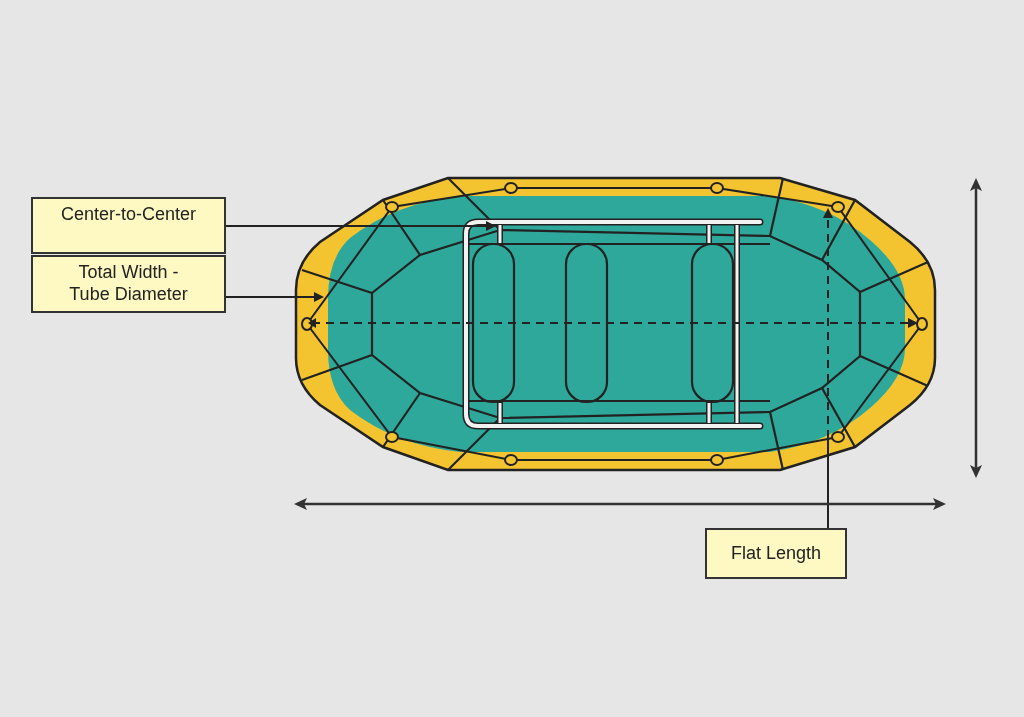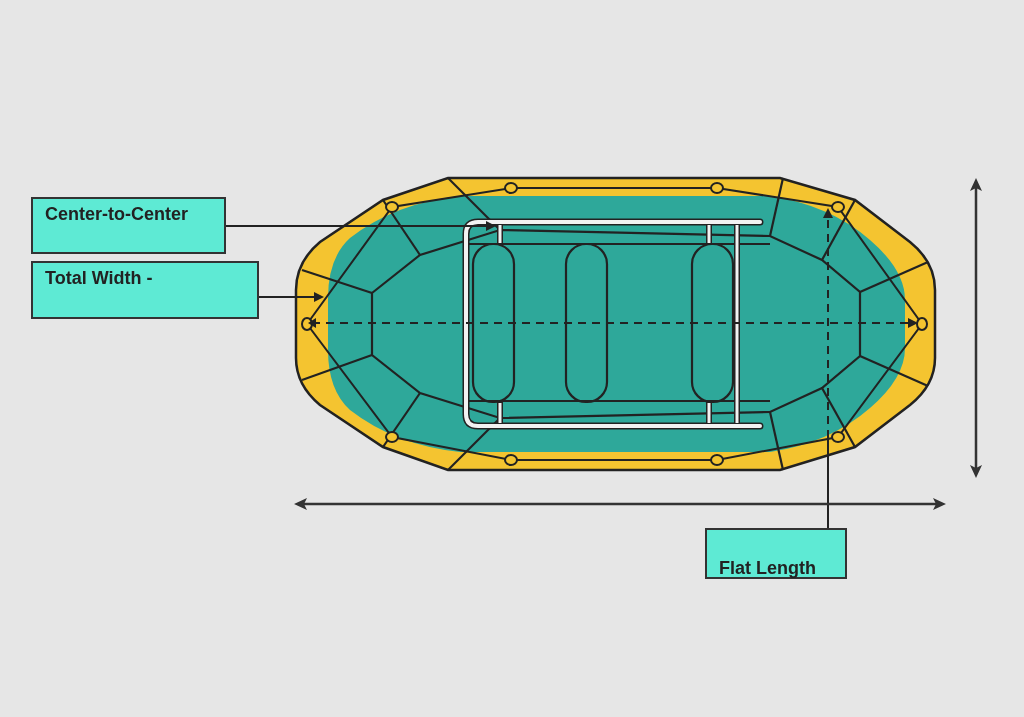--- a/index.html
+++ b/index.html
@@ -5,33 +5,34 @@
   html, body { margin: 0; padding: 0; }
   body {
     width: 1024px; height: 717px;
     background: #e6e6e6;
     position: relative; overflow: hidden;
     font-family: "Liberation Sans", sans-serif;
   }
   #diagram { position: absolute; left: 0; top: 0; }
   .label-box {
     position: absolute;
-    background: #5eead4;
+    background: #fef9c3;
     border: 2px solid #333333;
     box-sizing: border-box;
     color: #222222;
     font-size: 18px;
-    font-weight: 700;
+    font-weight: 400;
     line-height: 22px;
     padding: 4px 12px;
+    text-align: center;
   }
   .label-box span { display: block; }
   #label-c2c { left: 31px; top: 197px; width: 195px; height: 57px; }
-  #label-total { left: 31px; top: 261px; width: 228px; height: 58px; }
-  #label-flat { left: 705px; top: 528px; width: 142px; height: 51px; padding-top: 27px; }
+  #label-total { left: 31px; top: 255px; width: 195px; height: 58px; }
+  #label-flat { left: 705px; top: 528px; width: 142px; height: 51px; padding-top: 12px; }
 </style>
 </head>
 <body>
 
 <svg id="diagram" width="1024" height="717" viewBox="0 0 1024 717" xmlns="http://www.w3.org/2000/svg">
   <defs>
     <marker id="arrowhead" markerWidth="10" markerHeight="10" refX="8" refY="5" orient="auto" markerUnits="userSpaceOnUse">
       <path d="M0,0 L10,5 L0,10 z" fill="#222"></path>
     </marker>
     <marker id="arrowhead-big" markerWidth="14" markerHeight="14" refX="12" refY="7" orient="auto" markerUnits="userSpaceOnUse">
@@ -140,17 +141,18 @@
     <path d="M976,478 L970,465 L976,468 L982,465 Z" fill="#333"></path>
   </g>
 </svg>
 
 <div id="label-c2c" class="label-box">
   <span>Center-to-Center</span>
 </div>
 
 <div id="label-total" class="label-box">
   <span>Total Width -</span>
+  <span>Tube Diameter</span>
 </div>
 
 <div id="label-flat" class="label-box">
   <span>Flat Length</span>
 </div>
 
 </body></html>

